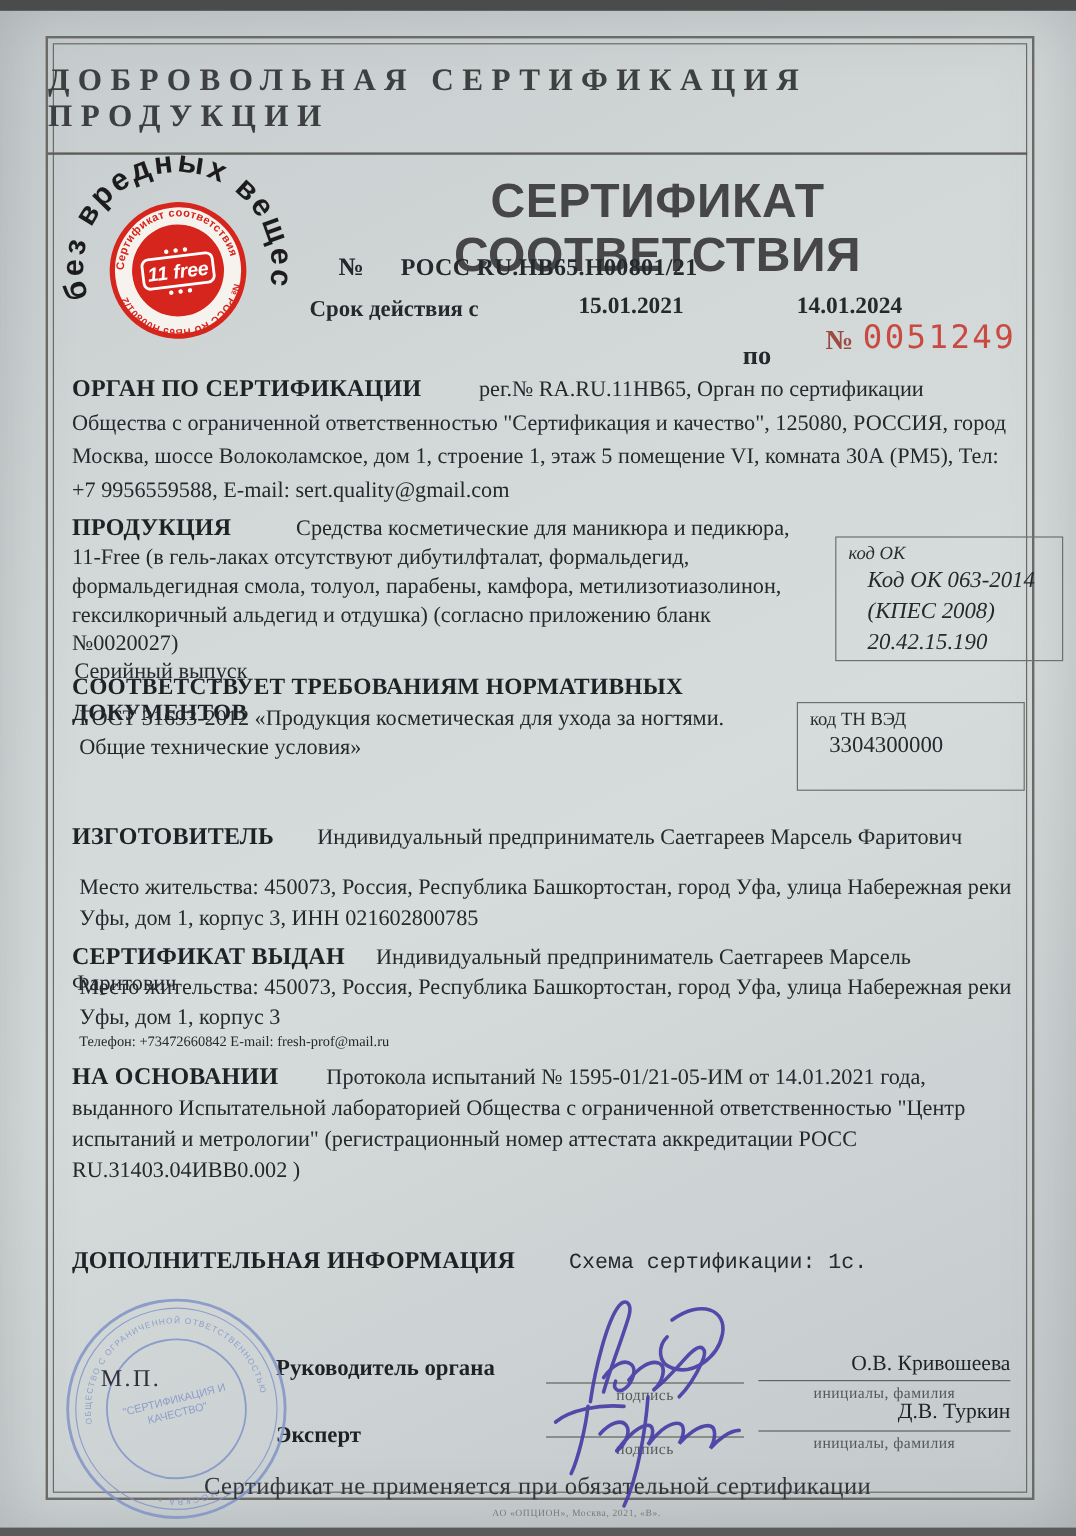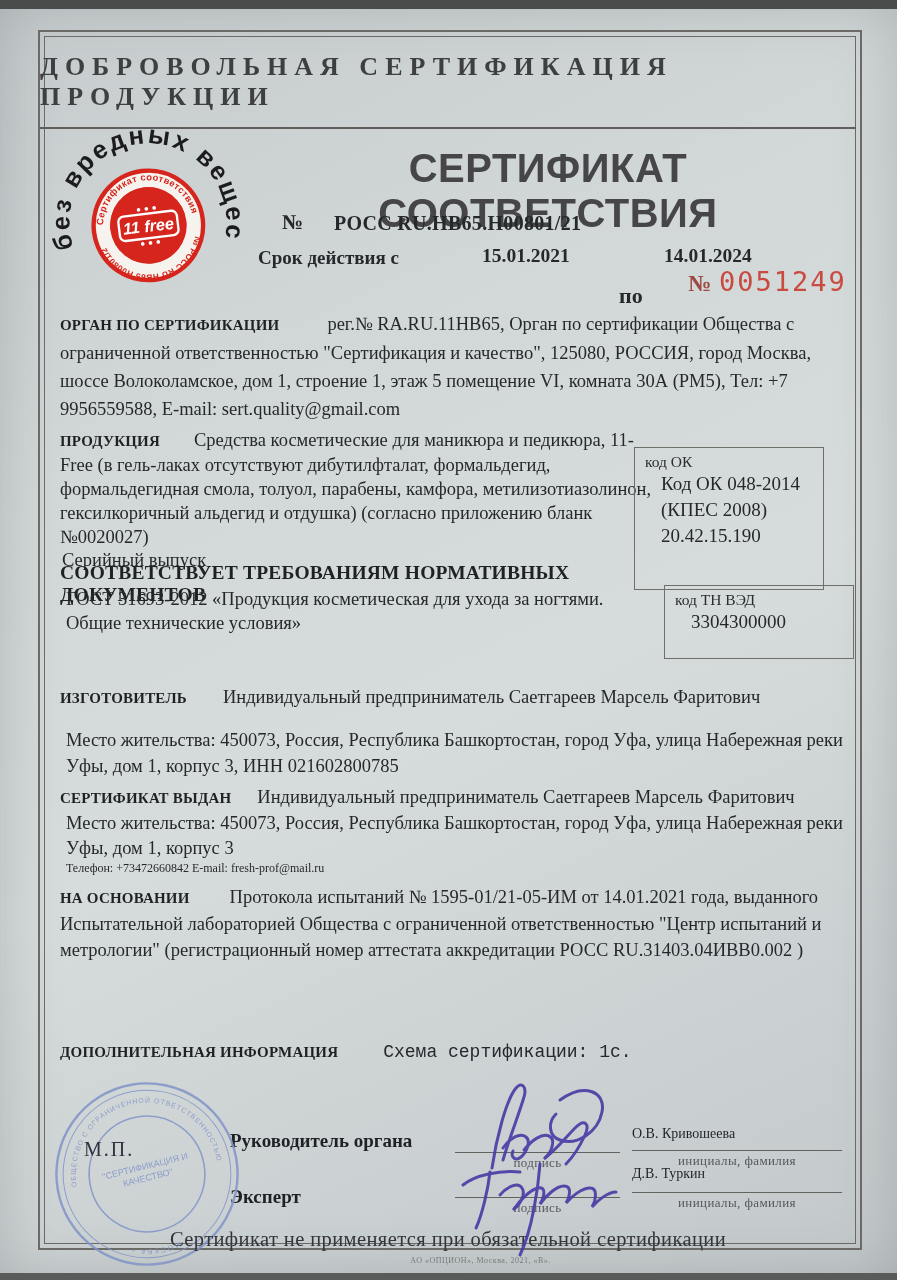--- a/index.html
+++ b/index.html
@@ -20,28 +20,28 @@
   .certno-label{left:282px;top:210px;font-size:21px;font-weight:bold;}
   .certno-value{left:334px;top:212px;font-size:20px;font-weight:bold;letter-spacing:.3px;}
   .validity-label{left:258px;top:247px;font-size:19px;font-weight:bold;}
   .validity-from{left:482px;top:245px;font-size:19.5px;font-weight:bold;}
   .validity-to-label{left:619px;top:247px;font-size:22px;font-weight:bold;margin-top:36px;}
   .validity-to{left:664px;top:245px;font-size:19.5px;font-weight:bold;}
   .serial-label{left:688px;top:271px;font-size:23px;color:#9c4a42;font-weight:bold;}
   .serial-digits{left:719px;top:266px;font-family:"DejaVu Sans Mono",monospace;font-size:27px;
                  letter-spacing:2px;color:#c94a40;}
   .para{margin:0;font-size:18.5px;line-height:28px;}
-  .lbl{font-weight:bold;font-size:15px;letter-spacing:.2px;color:#1f2225;}
+  .lbl{font-weight:bold;font-size:20px;letter-spacing:.2px;color:#1f2225;}
   .p-organ{left:60px;top:310px;width:790px;}
   .p-organ .lbl{margin-right:48px;}
   .p-product{left:60px;top:428px;width:600px;line-height:24px;}
-  .p-product .lbl{margin-right:34px;}
+  .p-product .lbl{margin-right:54px;}
   .serial-note{left:62px;top:550px;font-size:18.5px;}
   .box{border:1.5px solid #70706b;box-sizing:border-box;}
-  .box-ok{left:634px;top:447px;width:190px;height:143px;}
+  .box-ok{left:696px;top:447px;width:190px;height:104px;font-style:italic;}
   .box-tnved{left:664px;top:585px;width:190px;height:74px;}
   .box-cap{font-size:15.5px;padding:5px 0 0 10px;color:#2a2d30;}
   .box-line{font-size:19px;line-height:26px;margin-left:26px;}
   .conf-label{left:60px;top:562px;width:660px;font-weight:bold;font-size:19.5px;letter-spacing:.2px;color:#1f2225;}
   .conf-line1{left:66px;top:589px;width:600px;font-size:18.5px;}
   .conf-line2{left:66px;top:613px;width:600px;font-size:18.5px;}
   .p-manu{left:60px;top:684px;width:790px;line-height:26px;}
   .p-manu .lbl{margin-right:36px;}
   .manu-address{left:66px;top:727px;width:786px;font-size:18.5px;line-height:26px;}
   .p-issued{left:60px;top:786px;width:790px;line-height:22px;}
@@ -60,21 +60,21 @@
   .sigline{height:1px;background:#62625e;}
   .line-sign1{left:455px;top:1152px;width:165px;}
   .line-name1{left:632px;top:1150px;width:210px;}
   .line-sign2{left:455px;top:1197px;width:165px;}
   .line-name2{left:632px;top:1192px;width:210px;}
   .tiny-cap{font-size:13px;color:#55585c;text-align:center;letter-spacing:.4px;}
   .cap-sign1{left:455px;top:1155px;width:165px;}
   .cap-name1{left:632px;top:1153px;width:210px;}
   .cap-sign2{left:455px;top:1200px;width:165px;}
   .cap-name2{left:632px;top:1195px;width:210px;}
-  .sig-name{font-size:14px;text-align:left;color:#1f2225;}
+  .sig-name{font-size:18px;text-align:right;color:#1f2225;}
   .name1{left:632px;top:1126px;width:210px;}
   .name2{left:632px;top:1166px;width:210px;}
   .footer-note{left:148px;top:1228px;width:600px;text-align:center;font-size:20.5px;letter-spacing:.4px;color:#33353a;z-index:5;}
   .print-mark{left:0;top:1256px;width:897px;text-align:center;font-size:8px;color:#767b7c;letter-spacing:.5px;padding-left:32px;}
   .badge-svg{left:40px;top:124px;width:216px;height:192px;z-index:4;}
   .seal-svg{left:38px;top:1068px;width:218px;height:212px;z-index:3;opacity:.85;filter:blur(.3px);}
   .ink-svg{left:440px;top:1070px;width:220px;height:190px;z-index:7;}
 </style>
 </head>
 <body>
@@ -139,21 +139,21 @@
     <b class="lbl">ОРГАН ПО СЕРТИФИКАЦИИ</b><span>рег.№ RA.RU.11НВ65, Орган по сертификации Общества с ограниченной ответственностью "Сертификация и качество", 125080, РОССИЯ, город Москва, шоссе Волоколамское, дом 1, строение 1, этаж 5 помещение VI, комната 30А (РМ5), Тел: +7 9956559588, E-mail: sert.quality@gmail.com</span>
   </p>
 
   <p class="abs para p-product">
     <b class="lbl">ПРОДУКЦИЯ</b><span>Средства косметические для маникюра и педикюра, 11-Free (в гель-лаках отсутствуют дибутилфталат, формальдегид, формальдегидная смола, толуол, парабены, камфора, метилизотиазолинон, гексилкоричный альдегид и отдушка) (согласно приложению бланк №0020027)</span>
   </p>
   <div class="abs serial-note">Серийный выпуск</div>
 
   <div class="abs box box-ok">
     <div class="box-cap">код ОК</div>
-    <div class="box-line">Код ОК 048-2014</div>
+    <div class="box-line">Код ОК 063-2014</div>
     <div class="box-line">(КПЕС 2008)</div>
     <div class="box-line">20.42.15.190</div>
   </div>
 
   <div class="abs conf-label">СООТВЕТСТВУЕТ ТРЕБОВАНИЯМ НОРМАТИВНЫХ ДОКУМЕНТОВ</div>
   <div class="abs conf-line1">ГОСТ 31693-2012   «Продукция косметическая для ухода за ногтями.</div>
   <div class="abs conf-line2">Общие технические условия»</div>
 
   <div class="abs box box-tnved">
     <div class="box-cap">код ТН ВЭД</div>

